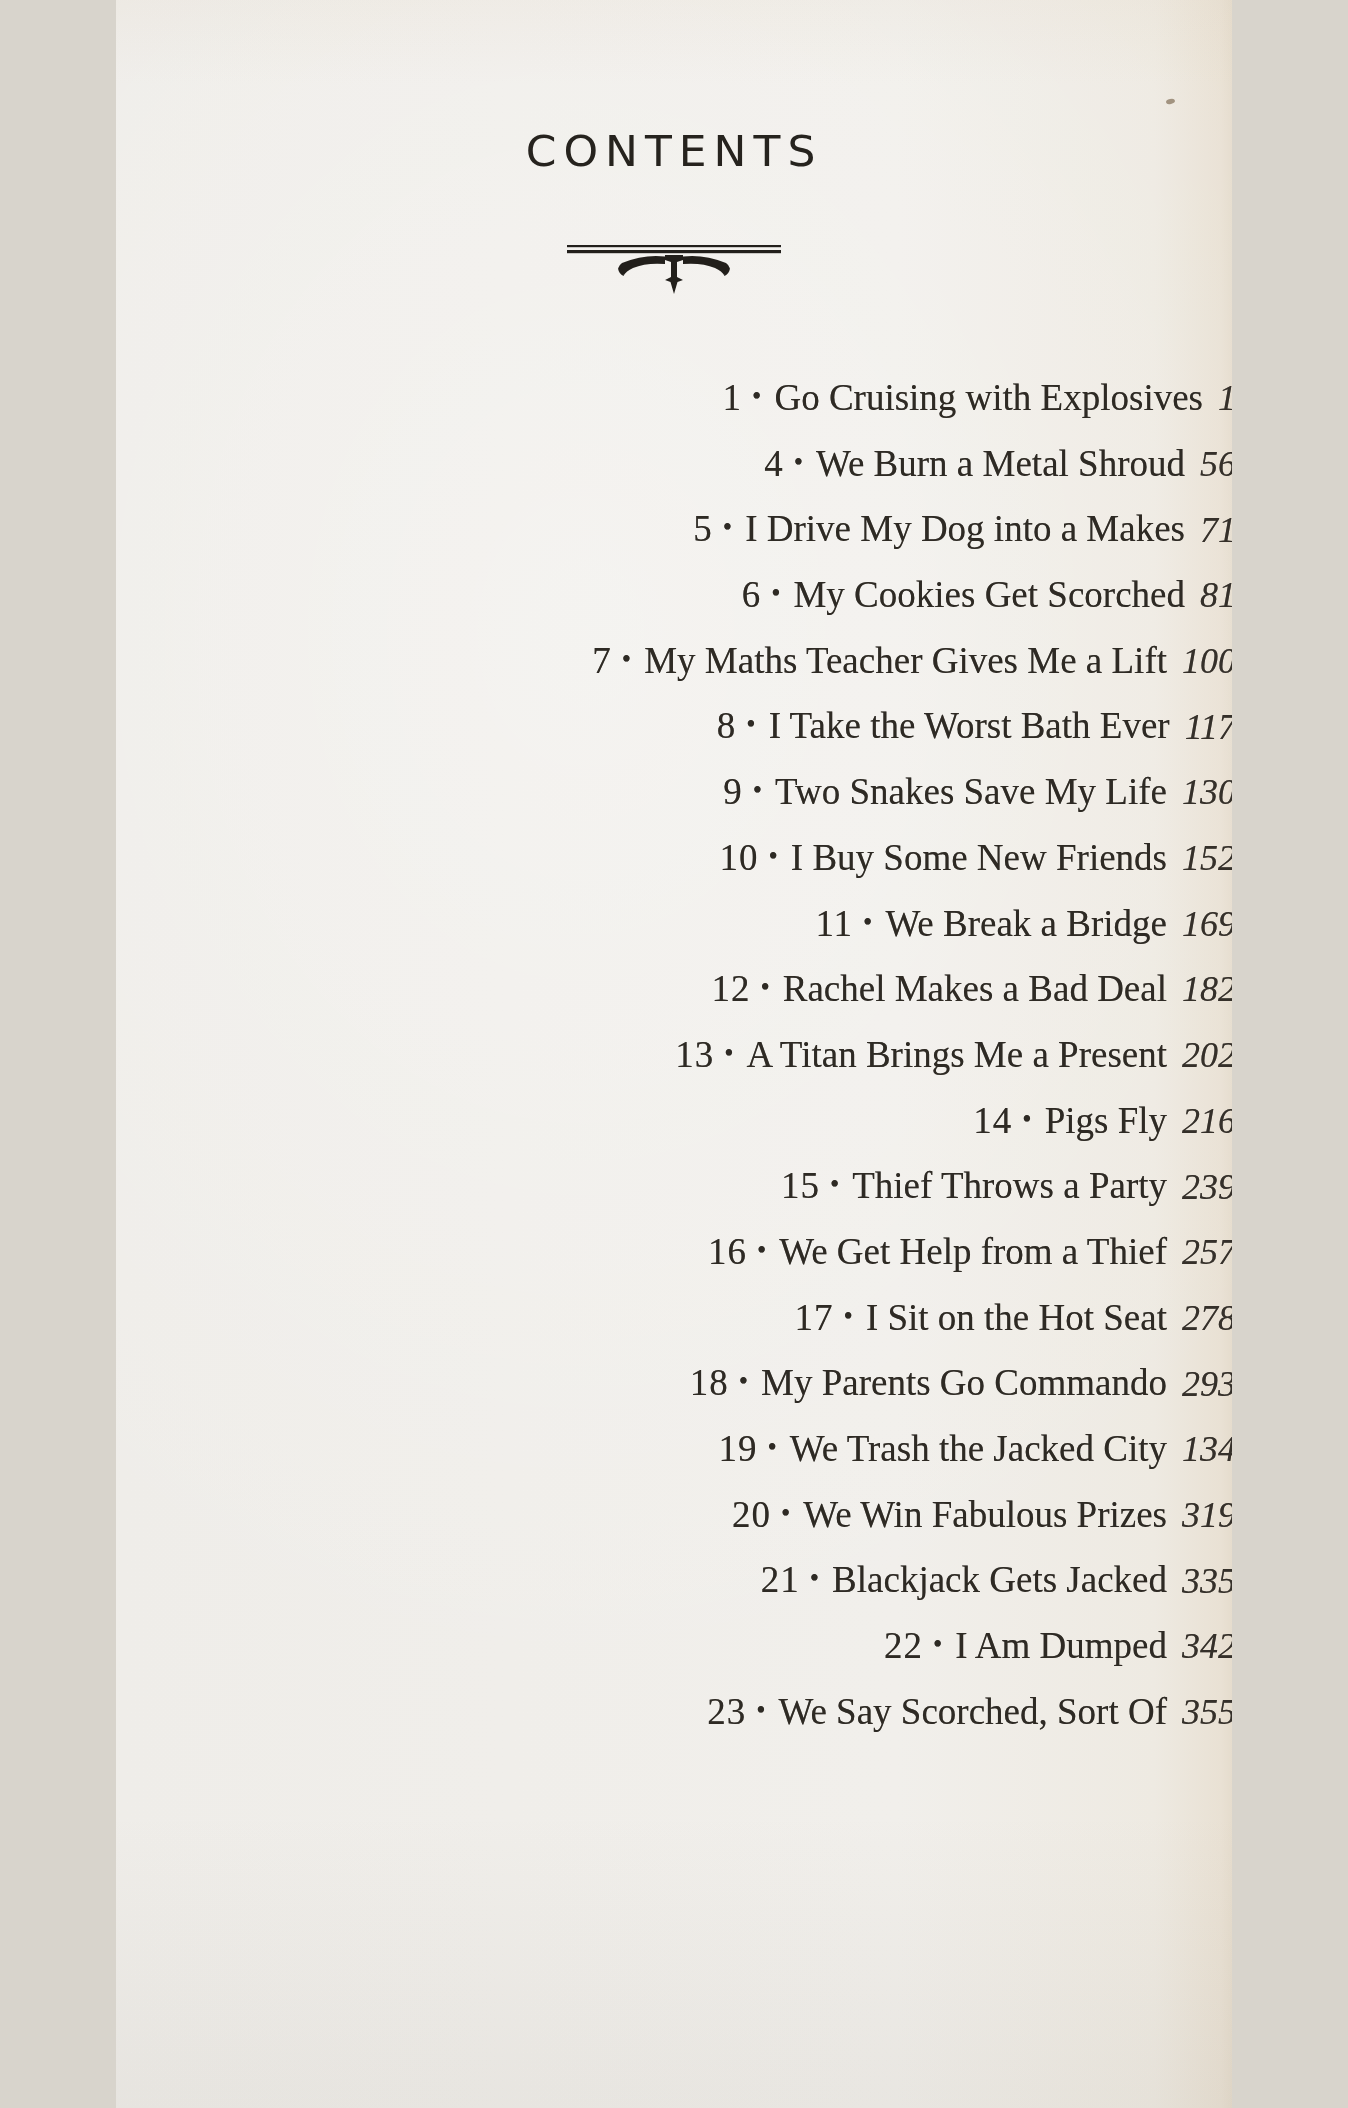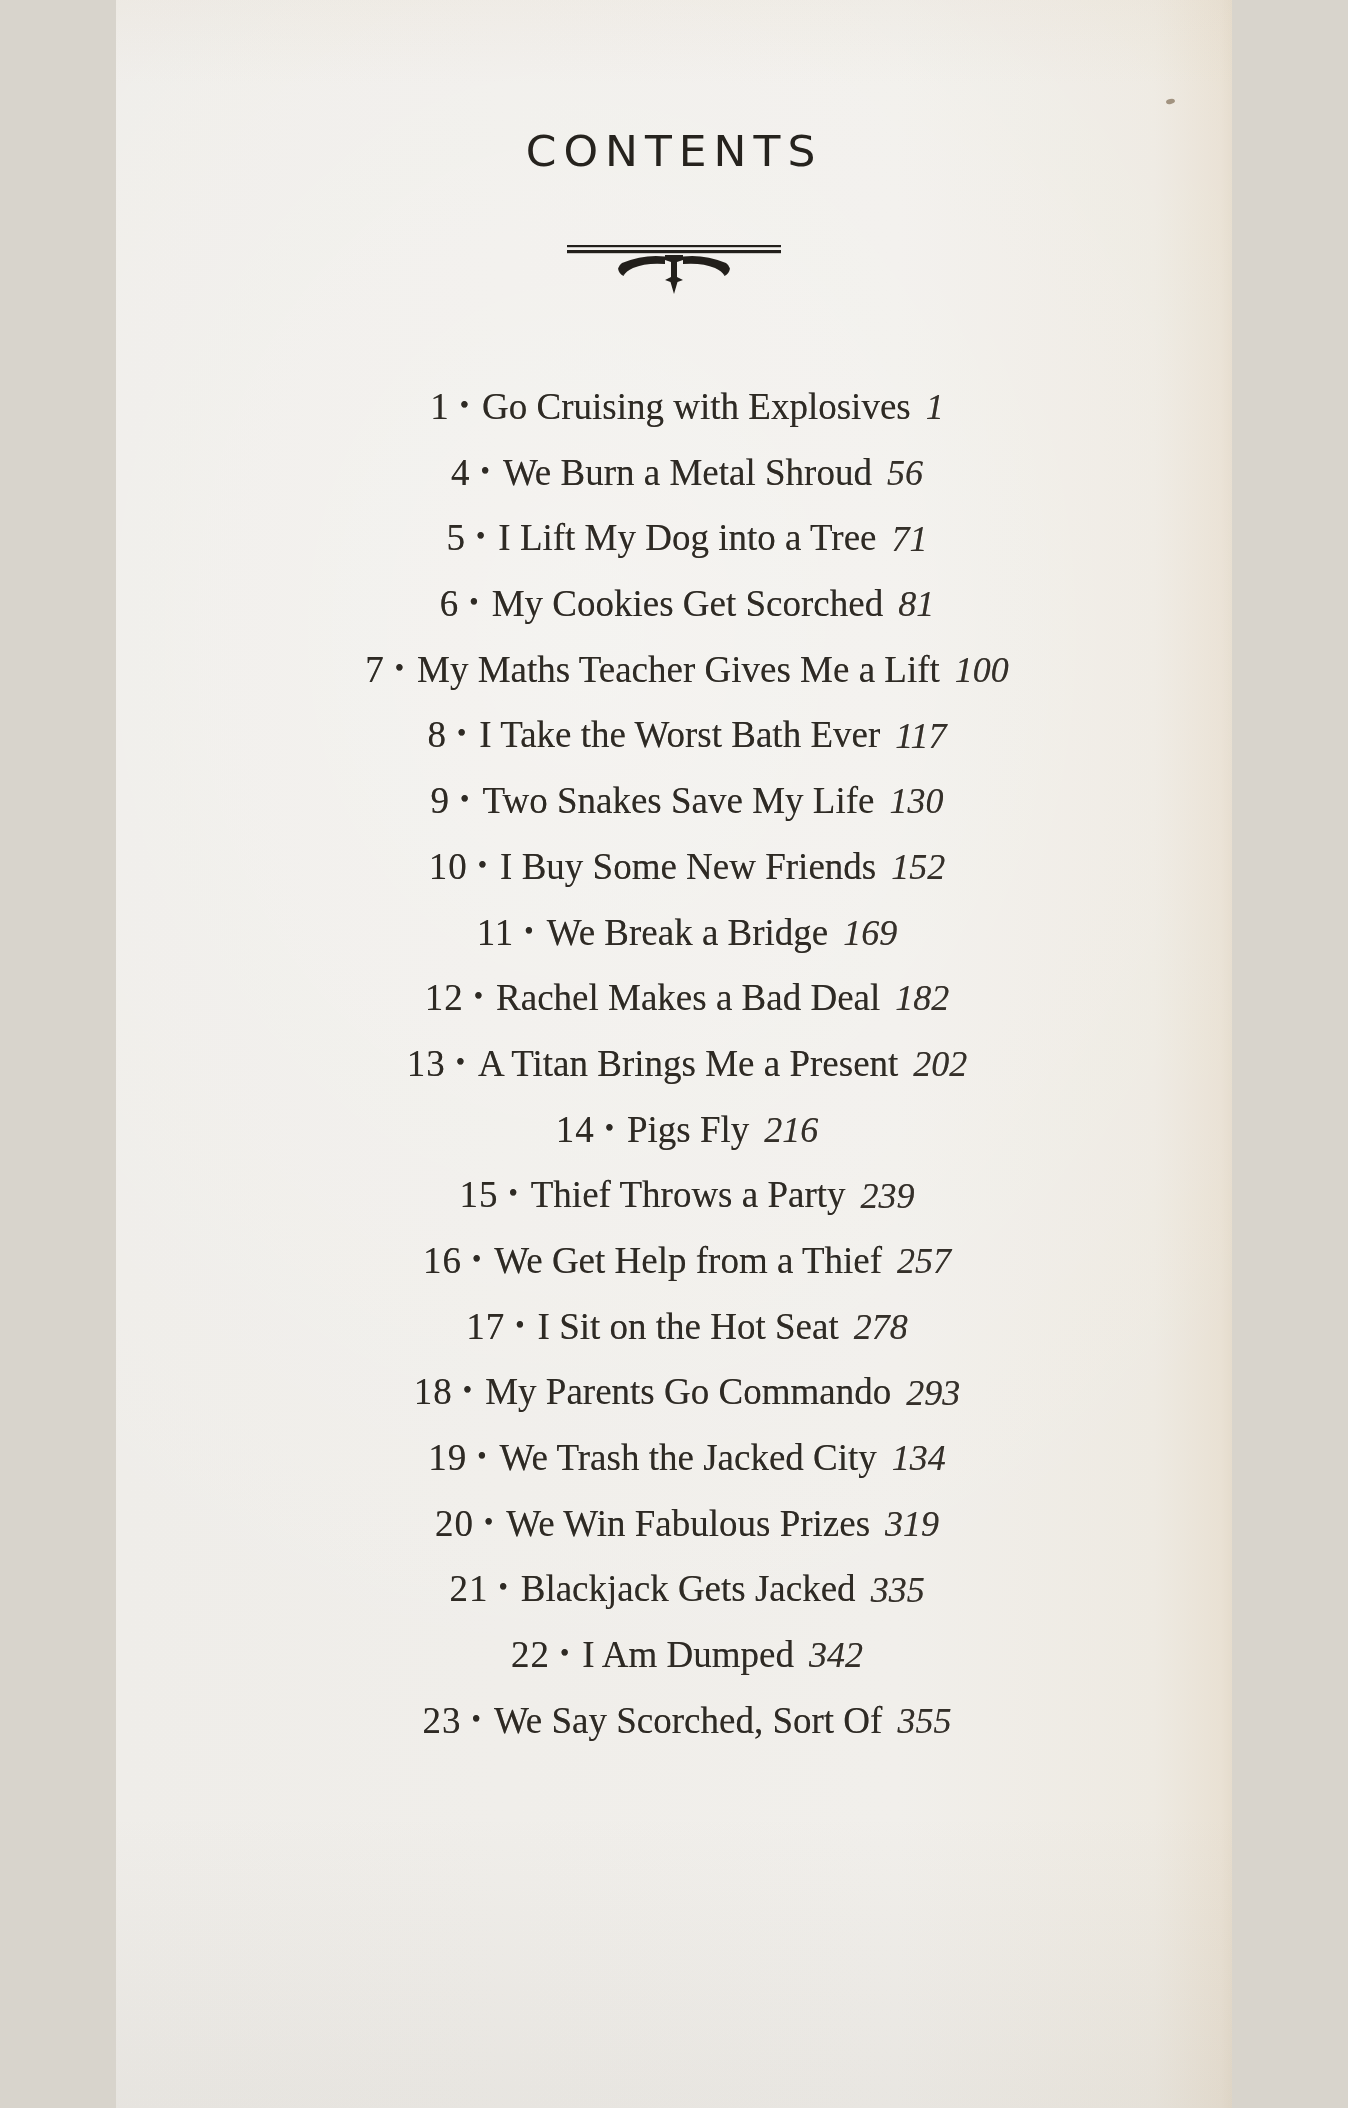--- a/index.html
+++ b/index.html
@@ -30,22 +30,22 @@
     color:#26231e;
     transform:scaleY(0.97);
   }
   .ornament{
     position:absolute;top:240px;left:0;width:100%;
     text-align:center;
   }
   .ornament svg{display:inline-block;}
   .toc{
     position:absolute;top:360px;left:0;width:100%;
-    margin:13px;padding:0;list-style:none;
-    text-align:center;
+    margin:4px;padding:0;list-style:none;
+    text-align:right;
   }
   .row{
     display:block;height:65.7px;line-height:65.7px;
     font-size:37px;
     white-space:nowrap;
     color:#2e2a24;
     text-shadow:0 0 0.6px rgba(46,42,36,0.55);
   }
   .num{letter-spacing:1px;}
   .bullet{
@@ -93,21 +93,21 @@
       <span class="num">1</span><span class="bullet">•</span><span class="ttl">Go Cruising with Explosives</span><span class="pg">1</span>
     </li>
 
 
 
     <li class="row">
       <span class="num">4</span><span class="bullet">•</span><span class="ttl">We Burn a Metal Shroud</span><span class="pg">56</span>
     </li>
 
     <li class="row">
-      <span class="num">5</span><span class="bullet">•</span><span class="ttl">I Lift My Dog into a Tree</span><span class="pg">71</span>
+      <span class="num">5</span><span class="bullet">•</span><span class="ttl">I Drive My Dog into a Makes</span><span class="pg">71</span>
     </li>
 
     <li class="row">
       <span class="num">6</span><span class="bullet">•</span><span class="ttl">My Cookies Get Scorched</span><span class="pg">81</span>
     </li>
 
     <li class="row">
       <span class="num">7</span><span class="bullet">•</span><span class="ttl">My Maths Teacher Gives Me a Lift</span><span class="pg">100</span>
     </li>
 

